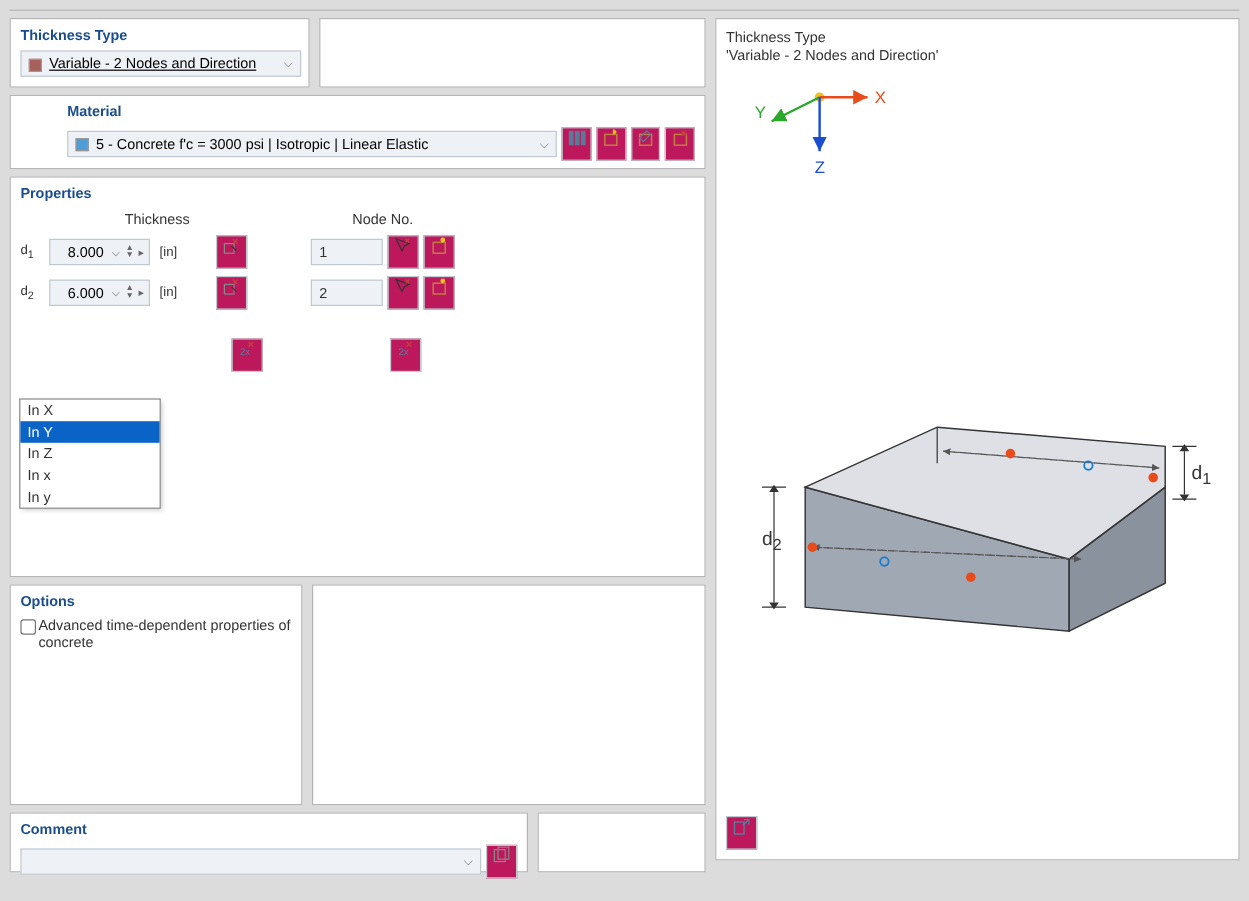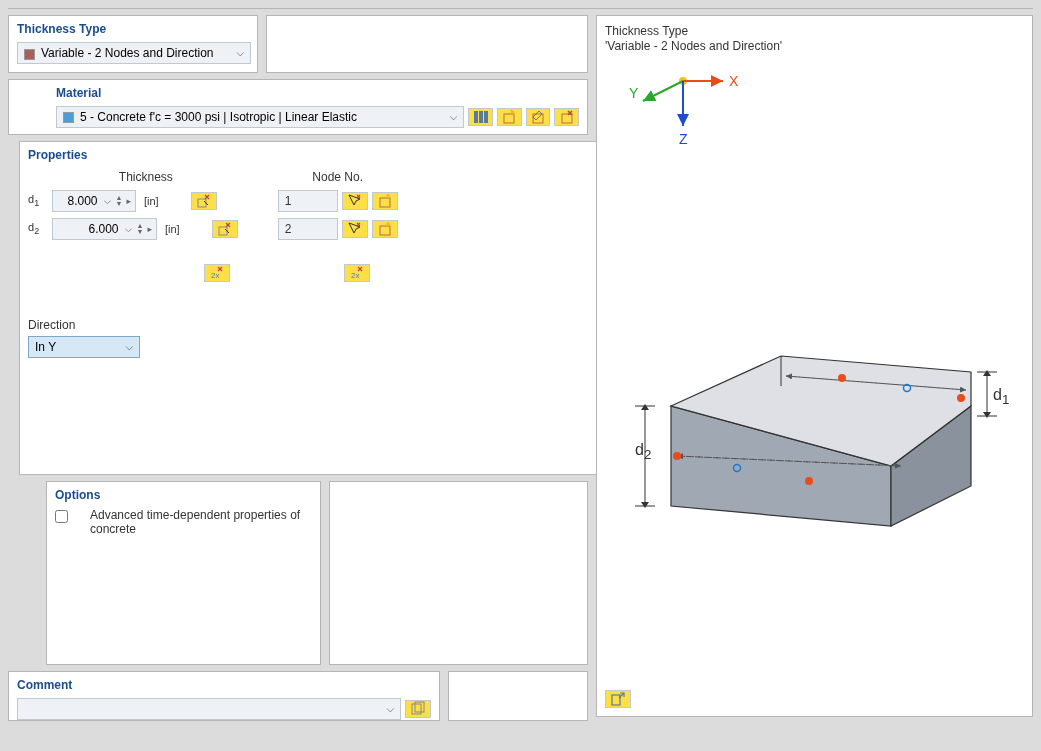--- a/index.html
+++ b/index.html
@@ -86,25 +86,25 @@
       width: 11px;
       height: 11px;
       display: inline-block;
       margin-right: 6px;
       border: 1px solid #999;
     }
     .swatch.red { background: #a8605a; }
     .swatch.blue { background: #4d9ed8; }
     .icon-btn {
       width: 26px;
-      height: 18px;
-      background: #fde047;
+      height: 28px;
+      background: #be185d;
       border: 1px solid #c0c8d0;
       display: flex;
-      align-items: center;
+      align-items: flex-start;
       justify-content: center;
       cursor: pointer;
       font-size: 13px;
     }
     .icon-btn svg { width: 16px; height: 16px; }
     .top-row { display: flex; gap: 8px; }
     .thickness-panel { width: 250px; height: 58px; }
     .spacer-panel { flex: 1; height: 58px; background:#fff; border:1px solid #b5b5b5;}
     .material-panel { width: 100%; padding-left: 47px; }
     .properties-panel { width: 100%; height: 334px;}
@@ -165,26 +165,26 @@
       padding: 2px 6px;
       cursor: pointer;
       color: #333;
     }
     .dropdown-item.selected {
       background: #0a64c8;
       color: #fff;
     }
     .options-panel { height: 184px;}
     .options-row { display:flex; gap:8px;}
-    .options-left { width: 275px; margin-left: 38px;}
+    .options-left { width: 244px;}
     .options-right { flex:1;}
     .checkbox {
       display:flex;
       align-items:flex-start;
-      gap:22px;
+      gap:2px;
       margin-top:6px;
       color:#333;
       justify-content:space-between;
     }
     .checkbox input { margin-top:2px;}
     .checkbox-label { line-height:14px;}
     .comment-panel { height: 50px;}
     .comment-row { display:flex; gap:8px;}
     .comment-left { width: 432px;}
     .comment-right { flex:1;}
@@ -210,21 +210,21 @@
 <body>
 
 <div class="main-container">
   <div class="content-area">
     <div class="left-column">
 
       <div class="top-row">
         <div class="panel thickness-panel">
           <div class="panel-title">Thickness Type</div>
           <div class="combo-box wide">
-            <span style="display:flex;align-items:flex-end;">
+            <span style="display:flex;align-items:flex-end;text-decoration:underline;">
               <span class="swatch red"></span>
               <span>Variable - 2 Nodes and Direction</span>
             </span>
             <span class="chevron">⌵</span>
           </div>
         </div>
         <div class="spacer-panel"></div>
       </div>
 
       <div class="panel material-panel">
@@ -259,21 +259,21 @@
           </div>
           <div class="icon-btn">
             <svg viewBox="0 0 16 16">
                 <rect x="3" y="5" width="10" height="9" fill="none" stroke="#c08040" stroke-width="1.2"></rect>
                 <path d="M9 2 l4 4 M13 2 l-4 4" stroke="#c04040" stroke-width="1.5"></path>
               </svg>
           </div>
         </div>
       </div>
 
-      <div class="panel properties-panel" style="position:relative;margin-left:11px;">
+      <div class="panel properties-panel" style="position:relative;">
         <div class="panel-title">Properties</div>
 
         <div style="display:flex; gap:40px; margin-top:8px;">
 
           <div>
             <div class="props-header" style="margin-left:26px; margin-bottom:6px;">Thickness</div>
             <div class="row" style="margin-bottom:6px;">
               <span class="d-label" style="width:20px;">d<sub>1</sub></span>
               <div class="spinner-box" style="width:84px;">
                 <span class="val">8.000</span>
@@ -289,21 +289,21 @@
               <div class="icon-btn">
                 <svg viewBox="0 0 16 16">
                     <rect x="2" y="6" width="8" height="8" fill="none" stroke="#888" stroke-width="1"></rect>
                     <path d="M9 2 l4 4 M13 2 l-4 4" stroke="#c04040" stroke-width="1.2"></path>
                     <path d="M8 8 l4 4" stroke="#333" stroke-width="1"></path>
                   </svg>
               </div>
             </div>
             <div class="row" style="margin-bottom:6px;">
               <span class="d-label" style="width:20px;">d<sub>2</sub></span>
-              <div class="spinner-box" style="width:105px;">
+              <div class="spinner-box" style="width:84px;">
                 <span class="val">6.000</span>
                 <span class="spinner-chevron">⌵</span>
                 <span class="spinner-arrows">
                     <span>▲</span>
                     <span>▼</span>
                   </span>
                 <span class="spinner-play">▸</span>
               </div>
               <span class="unit">[in]</span>
               <div style="width:24px;"></div>
@@ -370,20 +370,27 @@
               </div>
             </div>
           </div>
         </div>
 
         <div class="direction-block">
           <div class="direction-label">Direction</div>
           <div class="direction-combo">
             <span>In Y</span>
             <span class="chevron">⌵</span>
+          </div>
+          <div class="dropdown-list" style="position:absolute; left:7px; top:184px;">
+            <div class="dropdown-item">In X</div>
+            <div class="dropdown-item selected">In Y</div>
+            <div class="dropdown-item">In Z</div>
+            <div class="dropdown-item">In x</div>
+            <div class="dropdown-item">In y</div>
           </div>
         </div>
       </div>
 
       <div class="options-row">
         <div class="panel options-panel options-left">
           <div class="panel-title">Options</div>
           <div class="checkbox">
             <input type="checkbox" style="">
             <span class="checkbox-label">Advanced time-dependent properties of concrete</span>

